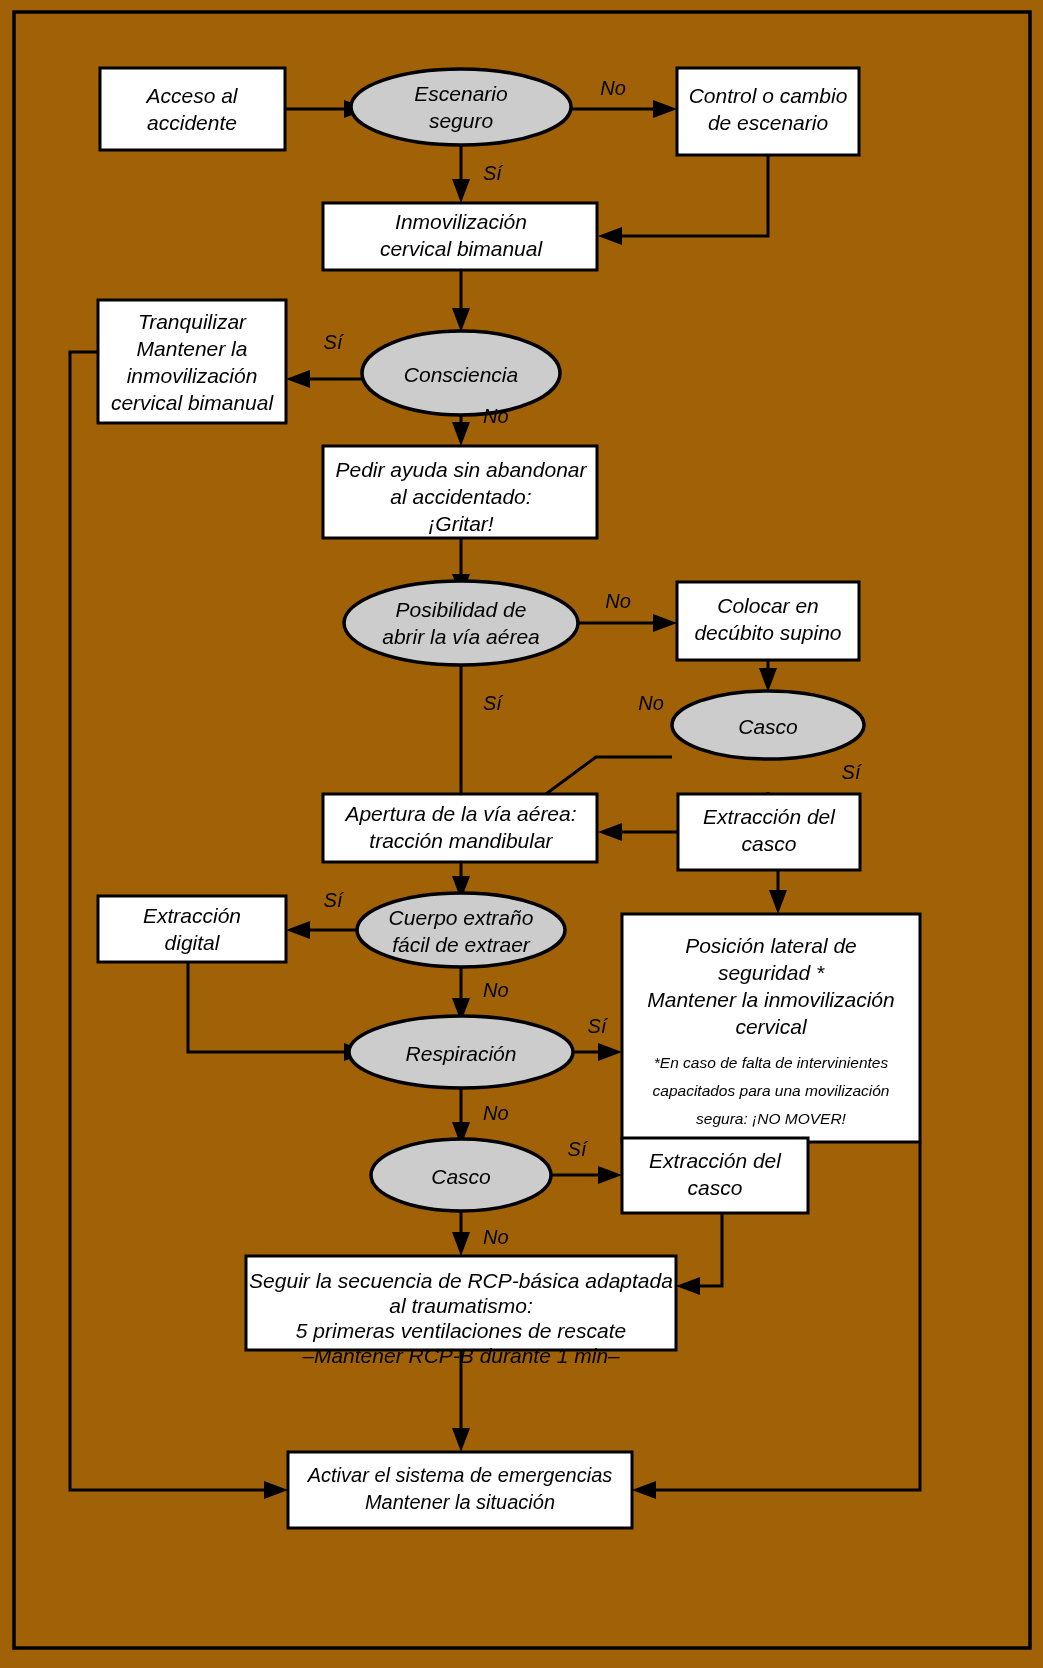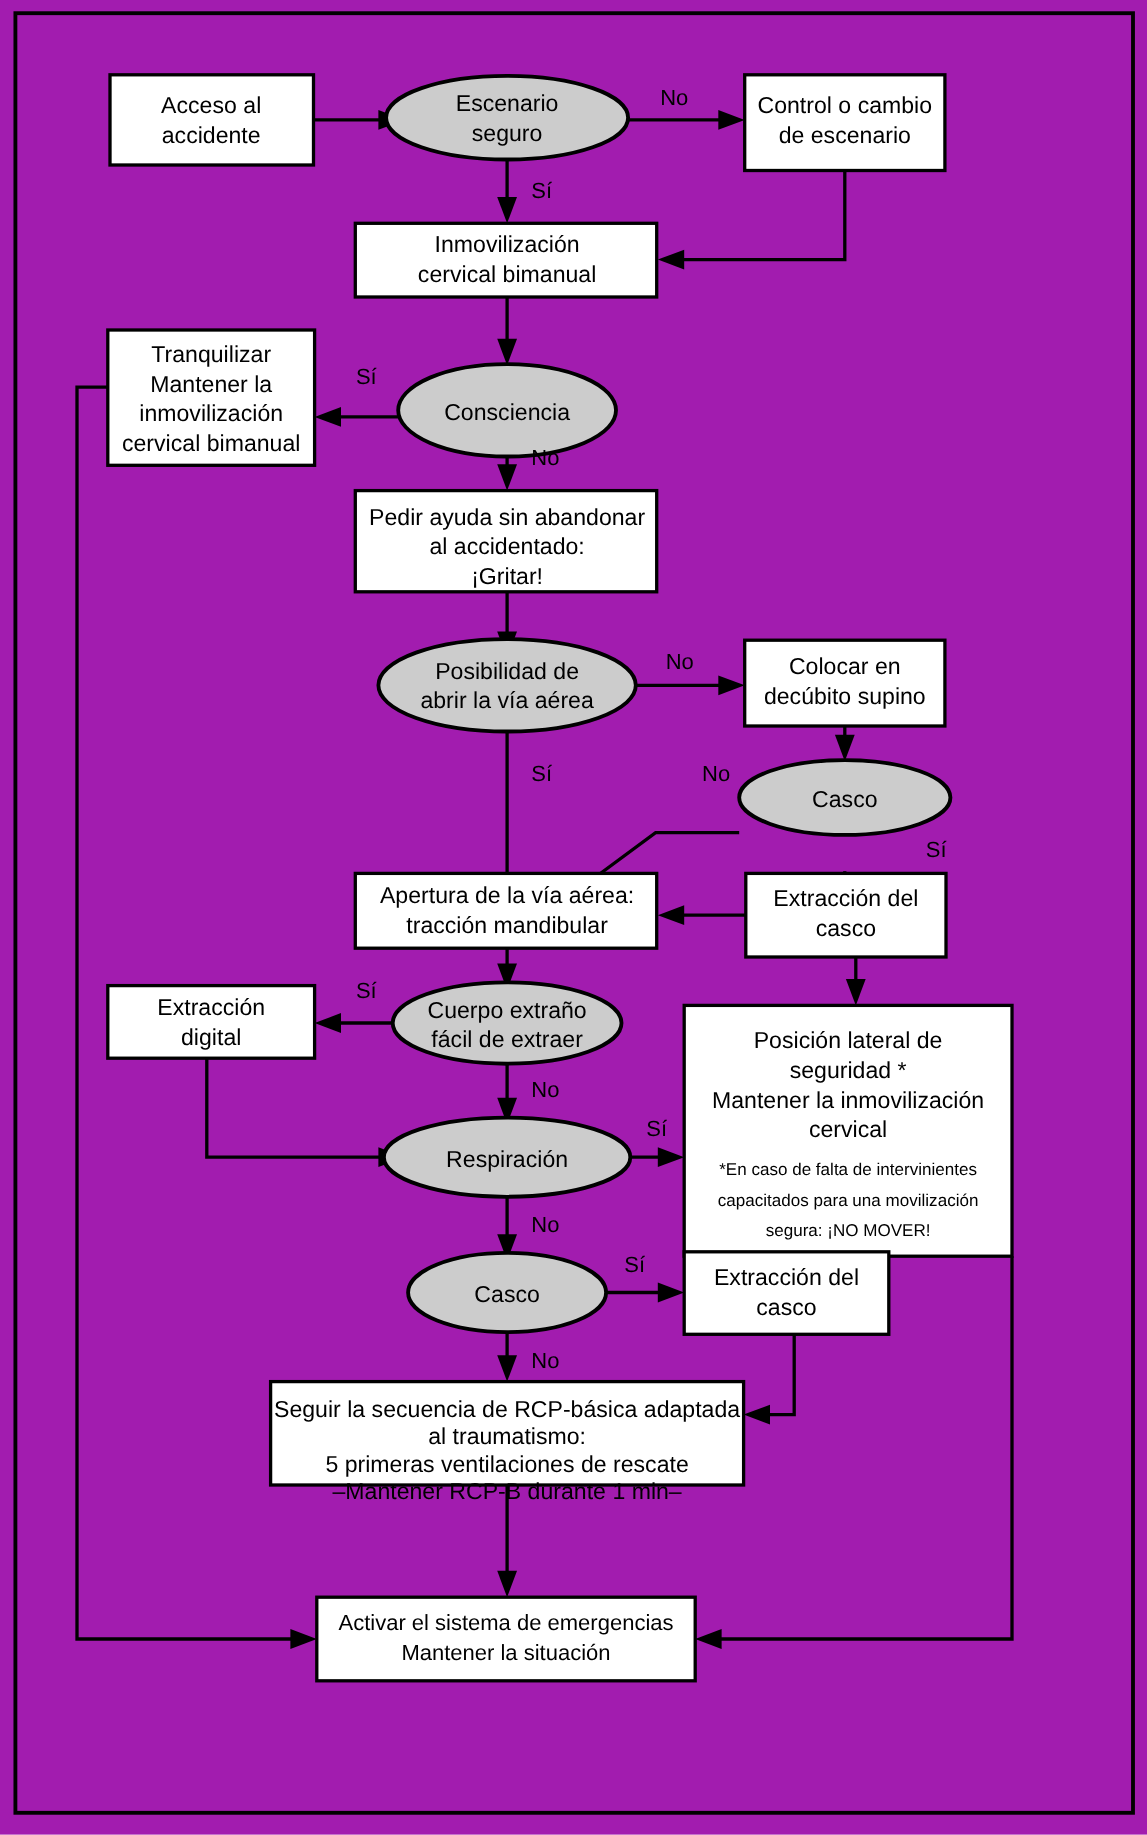--- a/index.html
+++ b/index.html
@@ -4,23 +4,24 @@
 <style>
   html, body {
     margin: 0;
     padding: 0;
     background: #ffffff;
   }
   #page {
     position: relative;
     width: 1043px;
     height: 1668px;
-    background: #a21caf;
+    background: #a16207;
     overflow: hidden;
     font-family: "Liberation Sans", sans-serif;
+    font-style: italic;
   }
   svg.flow {
     position: absolute;
     top: 0;
     left: 0;
     width: 1043px;
     height: 1668px;
   }
   .frame {
     fill: none;

